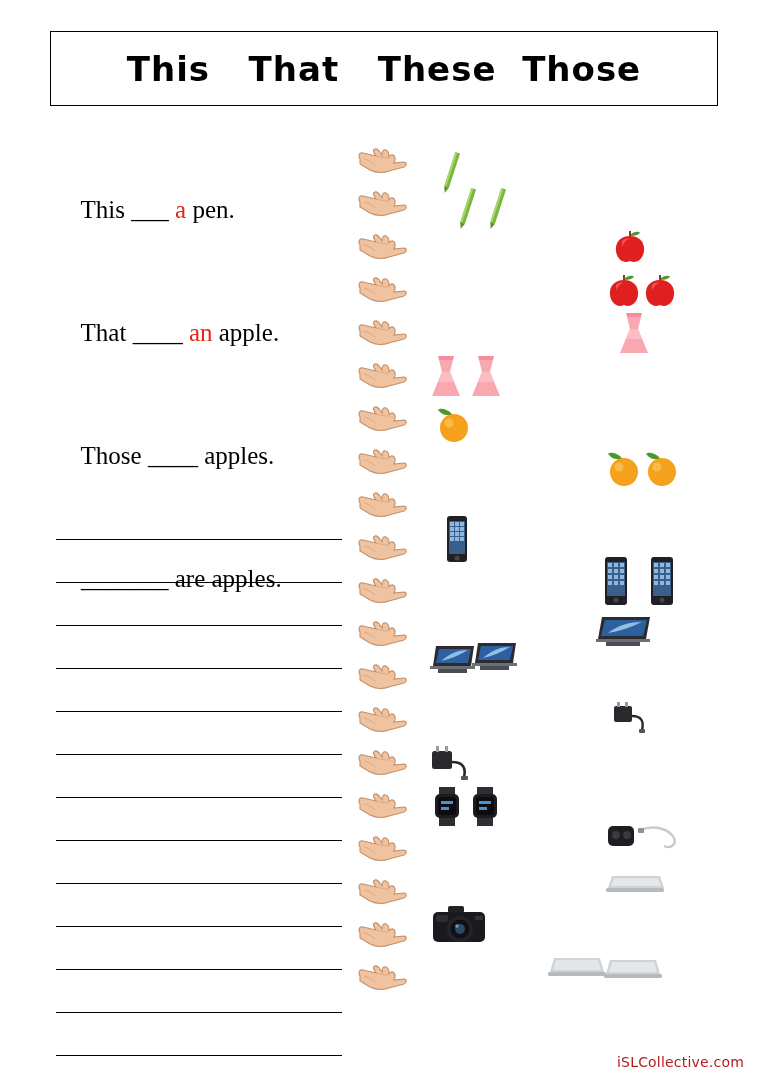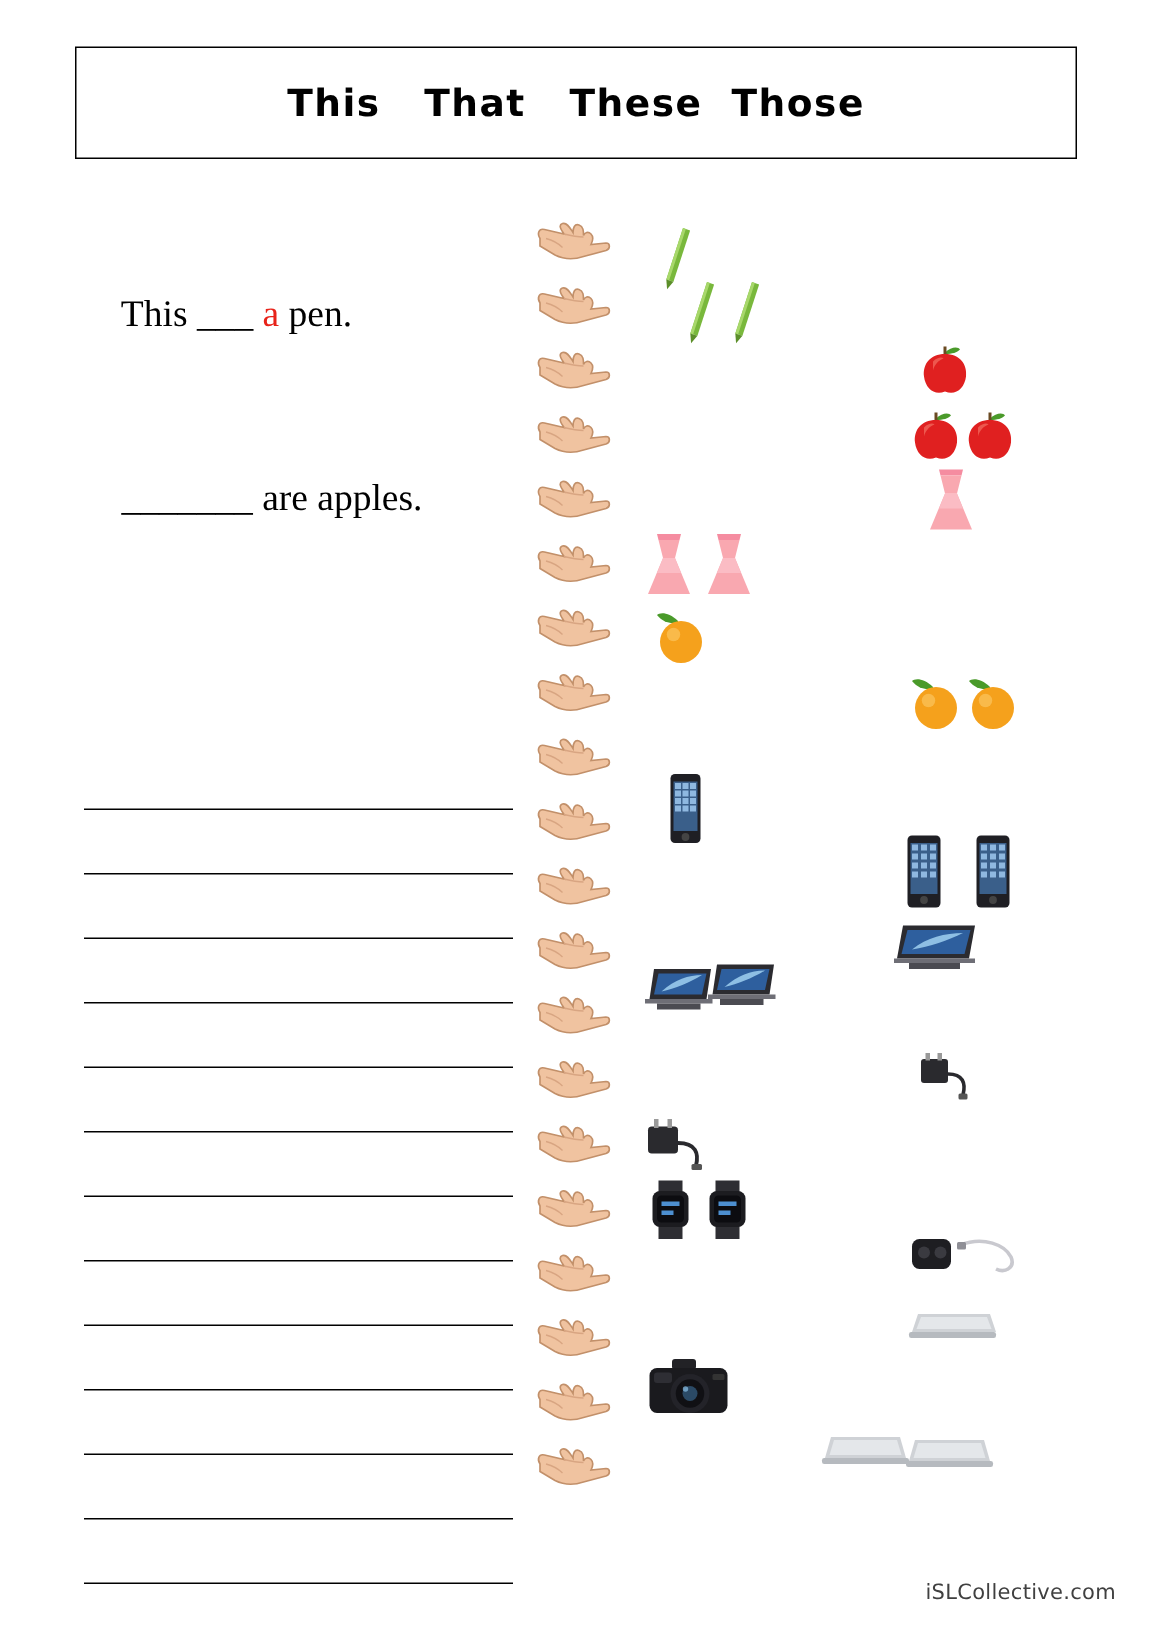--- a/index.html
+++ b/index.html
@@ -24,21 +24,21 @@
     height: 75px;
     border: 1px solid #000;
     box-sizing: border-box;
     display: flex;
     align-items: center;
     justify-content: center;
   }
   .title-text {
     font-family: "DejaVu Sans", sans-serif;
     font-weight: bold;
-    font-size: 25px;
+    font-size: 34px;
     letter-spacing: 1px;
     color: #000;
     white-space: pre;
   }
 
   
   .sentences {
     position: absolute;
     left: 56px;
     top: 148px;
@@ -95,34 +95,40 @@
     position: absolute;
   }
 
   
   .footer {
     position: absolute;
     right: 22px;
     bottom: 14px;
     font-family: "DejaVu Sans", sans-serif;
     font-size: 14px;
-    color: #404040;
+    color: #b91c1c;
     letter-spacing: 0.2px;
   }
 </style>
 </head>
 <body>
 
 <div class="title-box">
   <div class="title-text">This   That   These  Those</div>
 </div>
 
 <div class="sentences">
   <div class="sentence">
     <span>This ___ </span><span class="red">a</span><span> pen.</span>
+  </div>
+  <div class="sentence">
+    <span>That ____ </span><span class="red">an</span><span> apple.</span>
+  </div>
+  <div class="sentence">
+    <span>Those ____ apples.</span>
   </div>
   <div class="sentence">
     <span>_______ are apples.</span>
   </div>
 </div>
 
 <div class="blank-lines" id="blank-lines">
     <div class="blank-line"></div>
     <div class="blank-line"></div>
     <div class="blank-line"></div>

